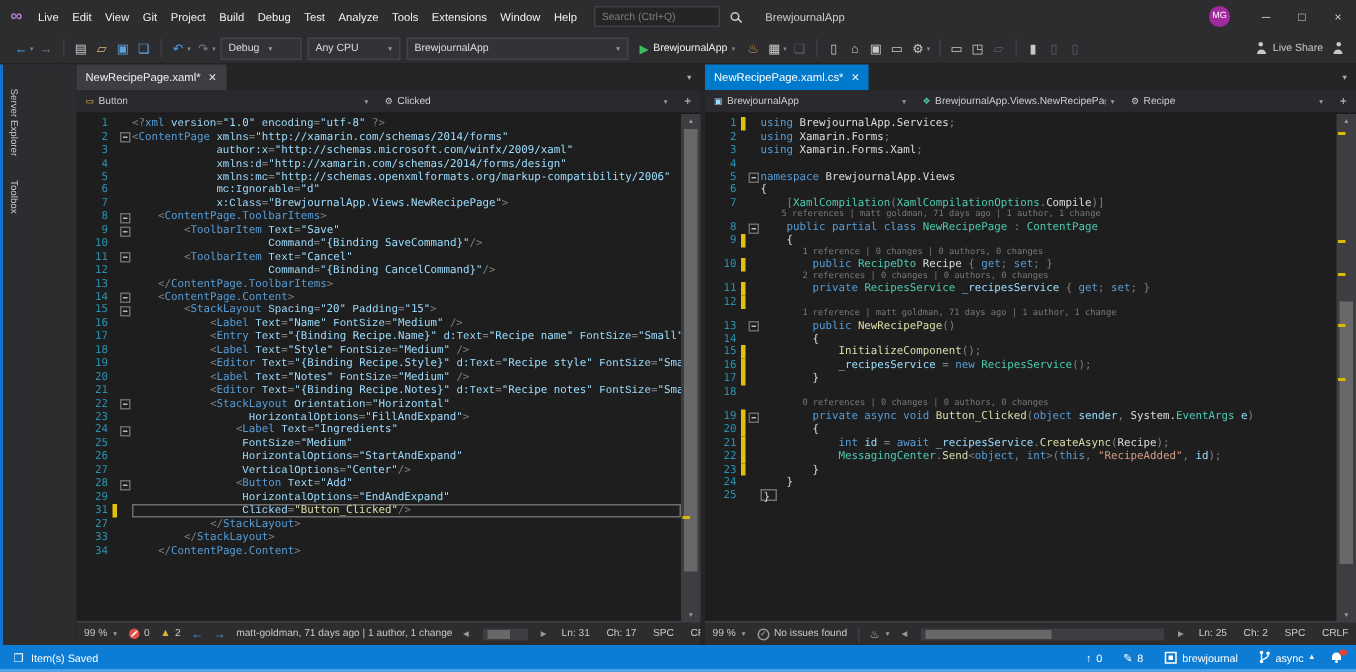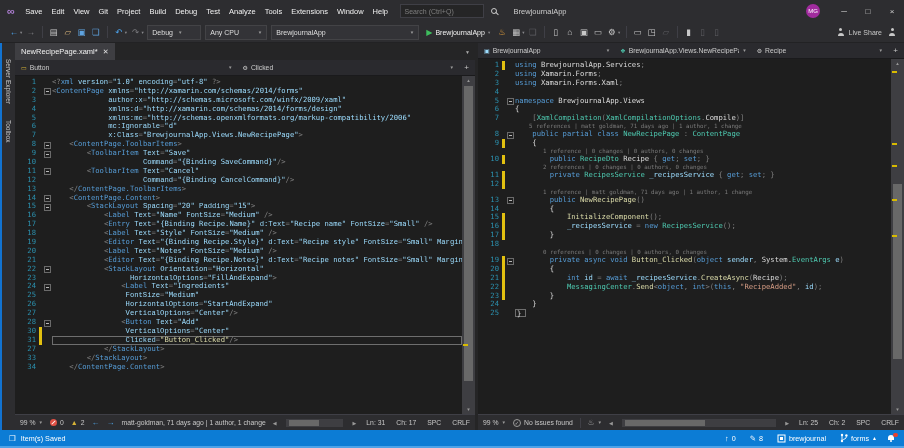--- a/index.html
+++ b/index.html
@@ -40,21 +40,21 @@
   .person::before{content:"";position:absolute;top:0;left:2.5px;width:3px;height:3px;border-radius:50%;background:#C8C8C8;}
   .person::after{content:"";position:absolute;bottom:0;left:1px;width:6px;height:3.5px;border-radius:3px 3px 0 0;background:#C8C8C8;}
 
   
   .main{flex:1;display:flex;min-height:0;border-left:2px solid #1273D1;background:#2D2D30;}
   .side-strip{width:13px;background:#2D2D30;display:flex;flex-direction:column;align-items:center;padding-top:16px;gap:16px;flex:none;}
   .side-label{writing-mode:vertical-rl;font-size:6.5px;color:#C8C8C8;}
   .splitter{width:3px;background:#252526;flex:none;}
 
   .editor-group{display:flex;flex-direction:column;background:#1E1E1E;min-width:0;}
-  .eg-left{width:460px;flex:none;}
+  .eg-left{width:416px;flex:none;margin-left:36px;}
   .eg-right{flex:1;}
 
   .tab-bar{height:17px;background:#252526;display:flex;align-items:stretch;flex:none;}
   .tab{display:flex;align-items:center;padding:0 6px;font-size:7.5px;gap:5px;}
   .tab-gray{background:#3E3E42;color:#F1F1F1;}
   .tab-blue{background:#007ACC;color:#FFFFFF;}
   .tab-close{font-size:7px;opacity:.9;}
   .tab-bar-end{margin-left:auto;display:flex;align-items:center;color:#ABABAB;font-size:5px;padding:0 5px;}
 
   .crumbs{height:16px;background:#2A2A2E;border-bottom:1px solid #1A1A1C;display:flex;align-items:center;
@@ -121,21 +121,21 @@
   .bell .dot{position:absolute;right:-2.5px;top:-1.5px;width:4.5px;height:4.5px;background:#E9422E;border-radius:50%;}
 </style>
 </head>
 <body>
 
 <div class="window">
 
   <div class="titlebar">
     <span class="vs-logo">∞</span>
     <div class="menu-bar">
-        <span class="menu-item">Save</span>
+        <span class="menu-item">Live</span>
         <span class="menu-item">Edit</span>
         <span class="menu-item">View</span>
         <span class="menu-item">Git</span>
         <span class="menu-item">Project</span>
         <span class="menu-item">Build</span>
         <span class="menu-item">Debug</span>
         <span class="menu-item">Test</span>
         <span class="menu-item">Analyze</span>
         <span class="menu-item">Tools</span>
         <span class="menu-item">Extensions</span>
@@ -452,24 +452,24 @@
               <span class="fold"></span>
               <span class="code-text"><span class="tk-i">                 </span><span class="tk-a">VerticalOptions</span><span class="tk-p">=</span><span class="tk-v">"Center"</span><span class="tk-p">/&gt;</span></span>
             </div>
             <div class="code-row">
               <span class="ln-num">28</span>
               <span class="chg"></span>
               <span class="fold has"></span>
               <span class="code-text"><span class="tk-i">                </span><span class="tk-p">&lt;</span><span class="tk-t">Button</span><span class="tk-i"> </span><span class="tk-a">Text</span><span class="tk-p">=</span><span class="tk-v">"Add"</span></span>
             </div>
             <div class="code-row">
-              <span class="ln-num">30</span>
-              <span class="chg on"></span>
-              <span class="fold"></span>
-              <span class="code-text"><span class="tk-i">                 </span><span class="tk-a">VerticalOptions</span><span class="tk-p">=</span><span class="tk-v">"Center"</span></span>
+              <span class="ln-num">29</span>
+              <span class="chg"></span>
+              <span class="fold"></span>
+              <span class="code-text"><span class="tk-i">                 </span><span class="tk-a">HorizontalOptions</span><span class="tk-p">=</span><span class="tk-v">"EndAndExpand"</span></span>
             </div>
             <div class="code-row cur">
               <span class="ln-num">31</span>
               <span class="chg on"></span>
               <span class="fold"></span>
               <span class="code-text"><span class="tk-i">                 </span><span class="tk-a">Clicked</span><span class="tk-p">=</span><span class="tk-e">"Button_Clicked"</span><span class="tk-p">/&gt;</span></span>
             </div>
             <div class="code-row">
               <span class="ln-num">27</span>
               <span class="chg"></span>
@@ -524,20 +524,27 @@
           <span>Ch: 17</span>
           <span>SPC</span>
           <span>CRLF</span>
         </div>
       </div>
     </div>
 
     <div class="splitter"></div>
 
     <div class="editor-group eg-right">
+      <div class="tab-bar">
+        <div class="tab tab-blue">
+          <span>NewRecipePage.xaml.cs*</span>
+          <span class="tab-close">✕</span>
+        </div>
+        <div class="tab-bar-end">▼</div>
+      </div>
       <div class="crumbs" id="rightCrumbs">
           <div class="crumb">
             <span class="crumb-icon" style="color: rgb(156, 220, 254);">▣</span>
             <span class="crumb-label">BrewjournalApp</span>
             <span class="crumb-caret">▼</span>
           </div>
           <div class="crumb">
             <span class="crumb-icon" style="color: rgb(78, 201, 176);">❖</span>
             <span class="crumb-label">BrewjournalApp.Views.NewRecipePage</span>
             <span class="crumb-caret">▼</span>
@@ -768,21 +775,21 @@
           </svg>
         <span>brewjournal</span>
       </div>
       <div class="sb-item">
         <svg width="8" height="10" viewBox="0 0 8 10">
             <circle cx="2" cy="2" r="1.2" fill="#fff"></circle>
             <circle cx="2" cy="8" r="1.2" fill="#fff"></circle>
             <circle cx="6.4" cy="2.5" r="1.2" fill="#fff"></circle>
             <path d="M2 3v4 M6.4 3.5C6.4 6 4 6 2.6 6.8" stroke="#fff" stroke-width="0.9" fill="none"></path>
           </svg>
-        <span>forms</span>
+        <span>async</span>
         <span style="font-size:5px;">▲</span>
       </div>
       <div class="bell">
           <span class="dot"></span>
         </div>
     </div>
   </div>
 
 </div>
 

